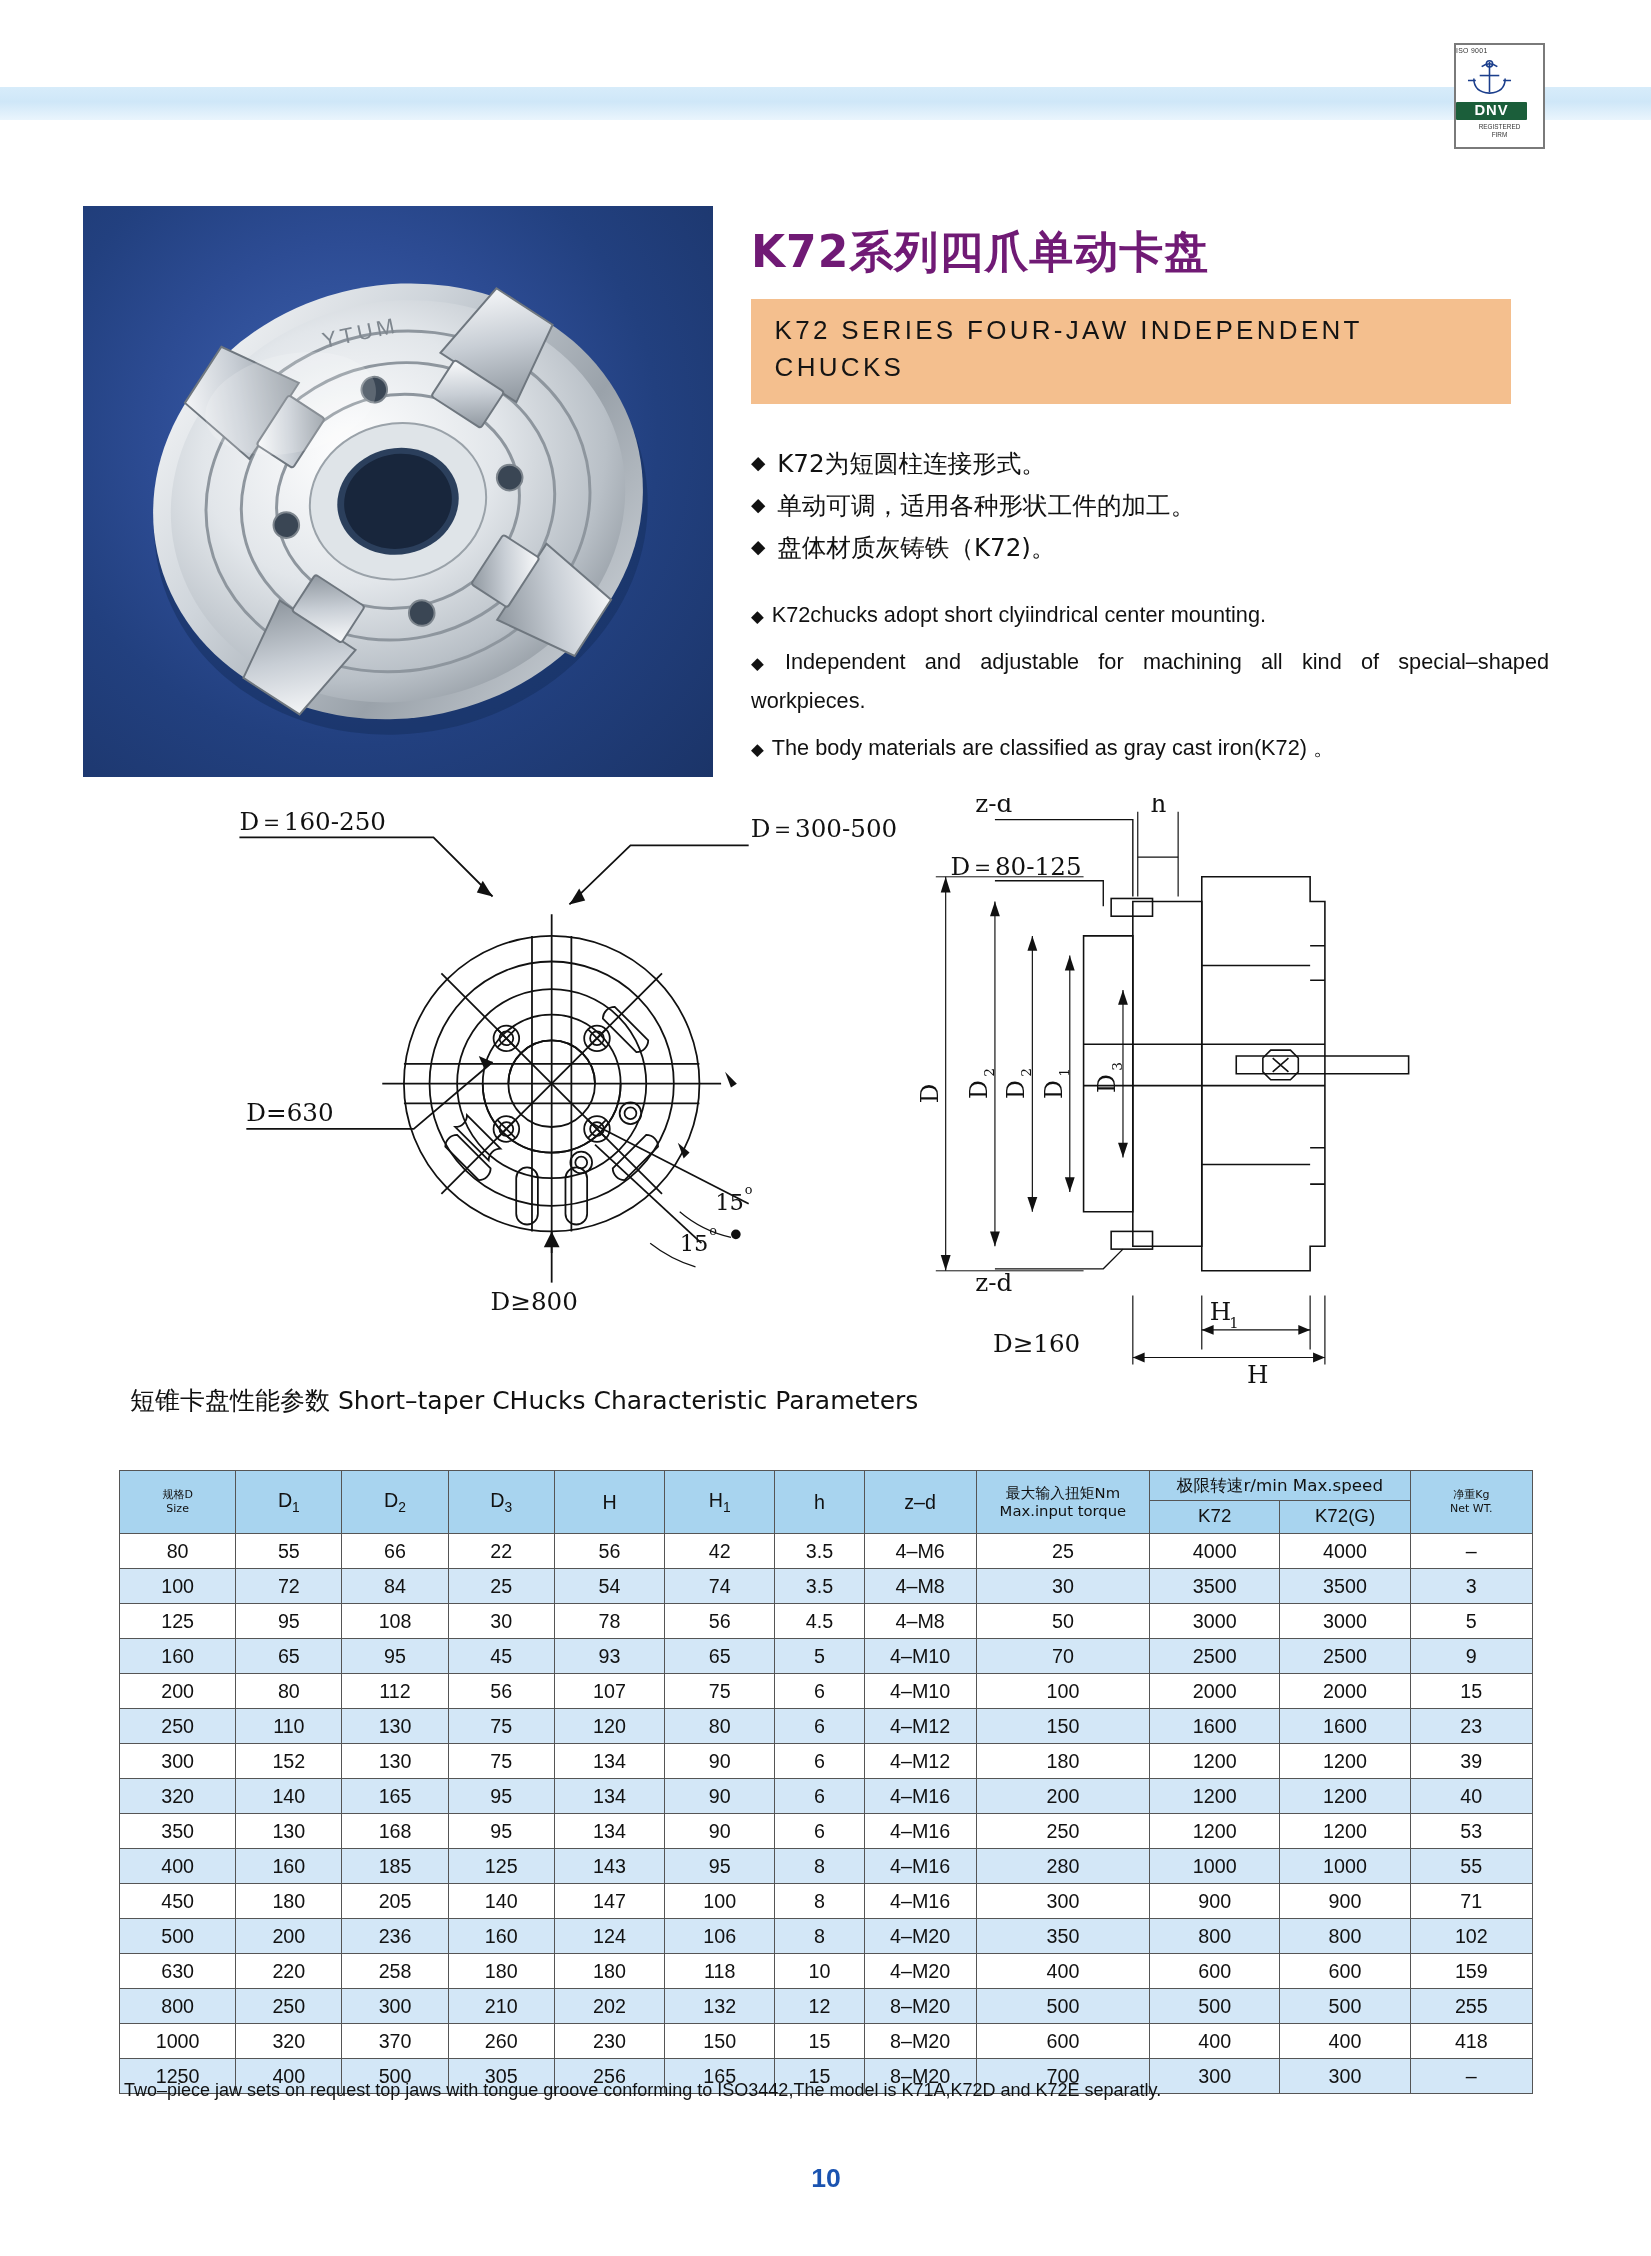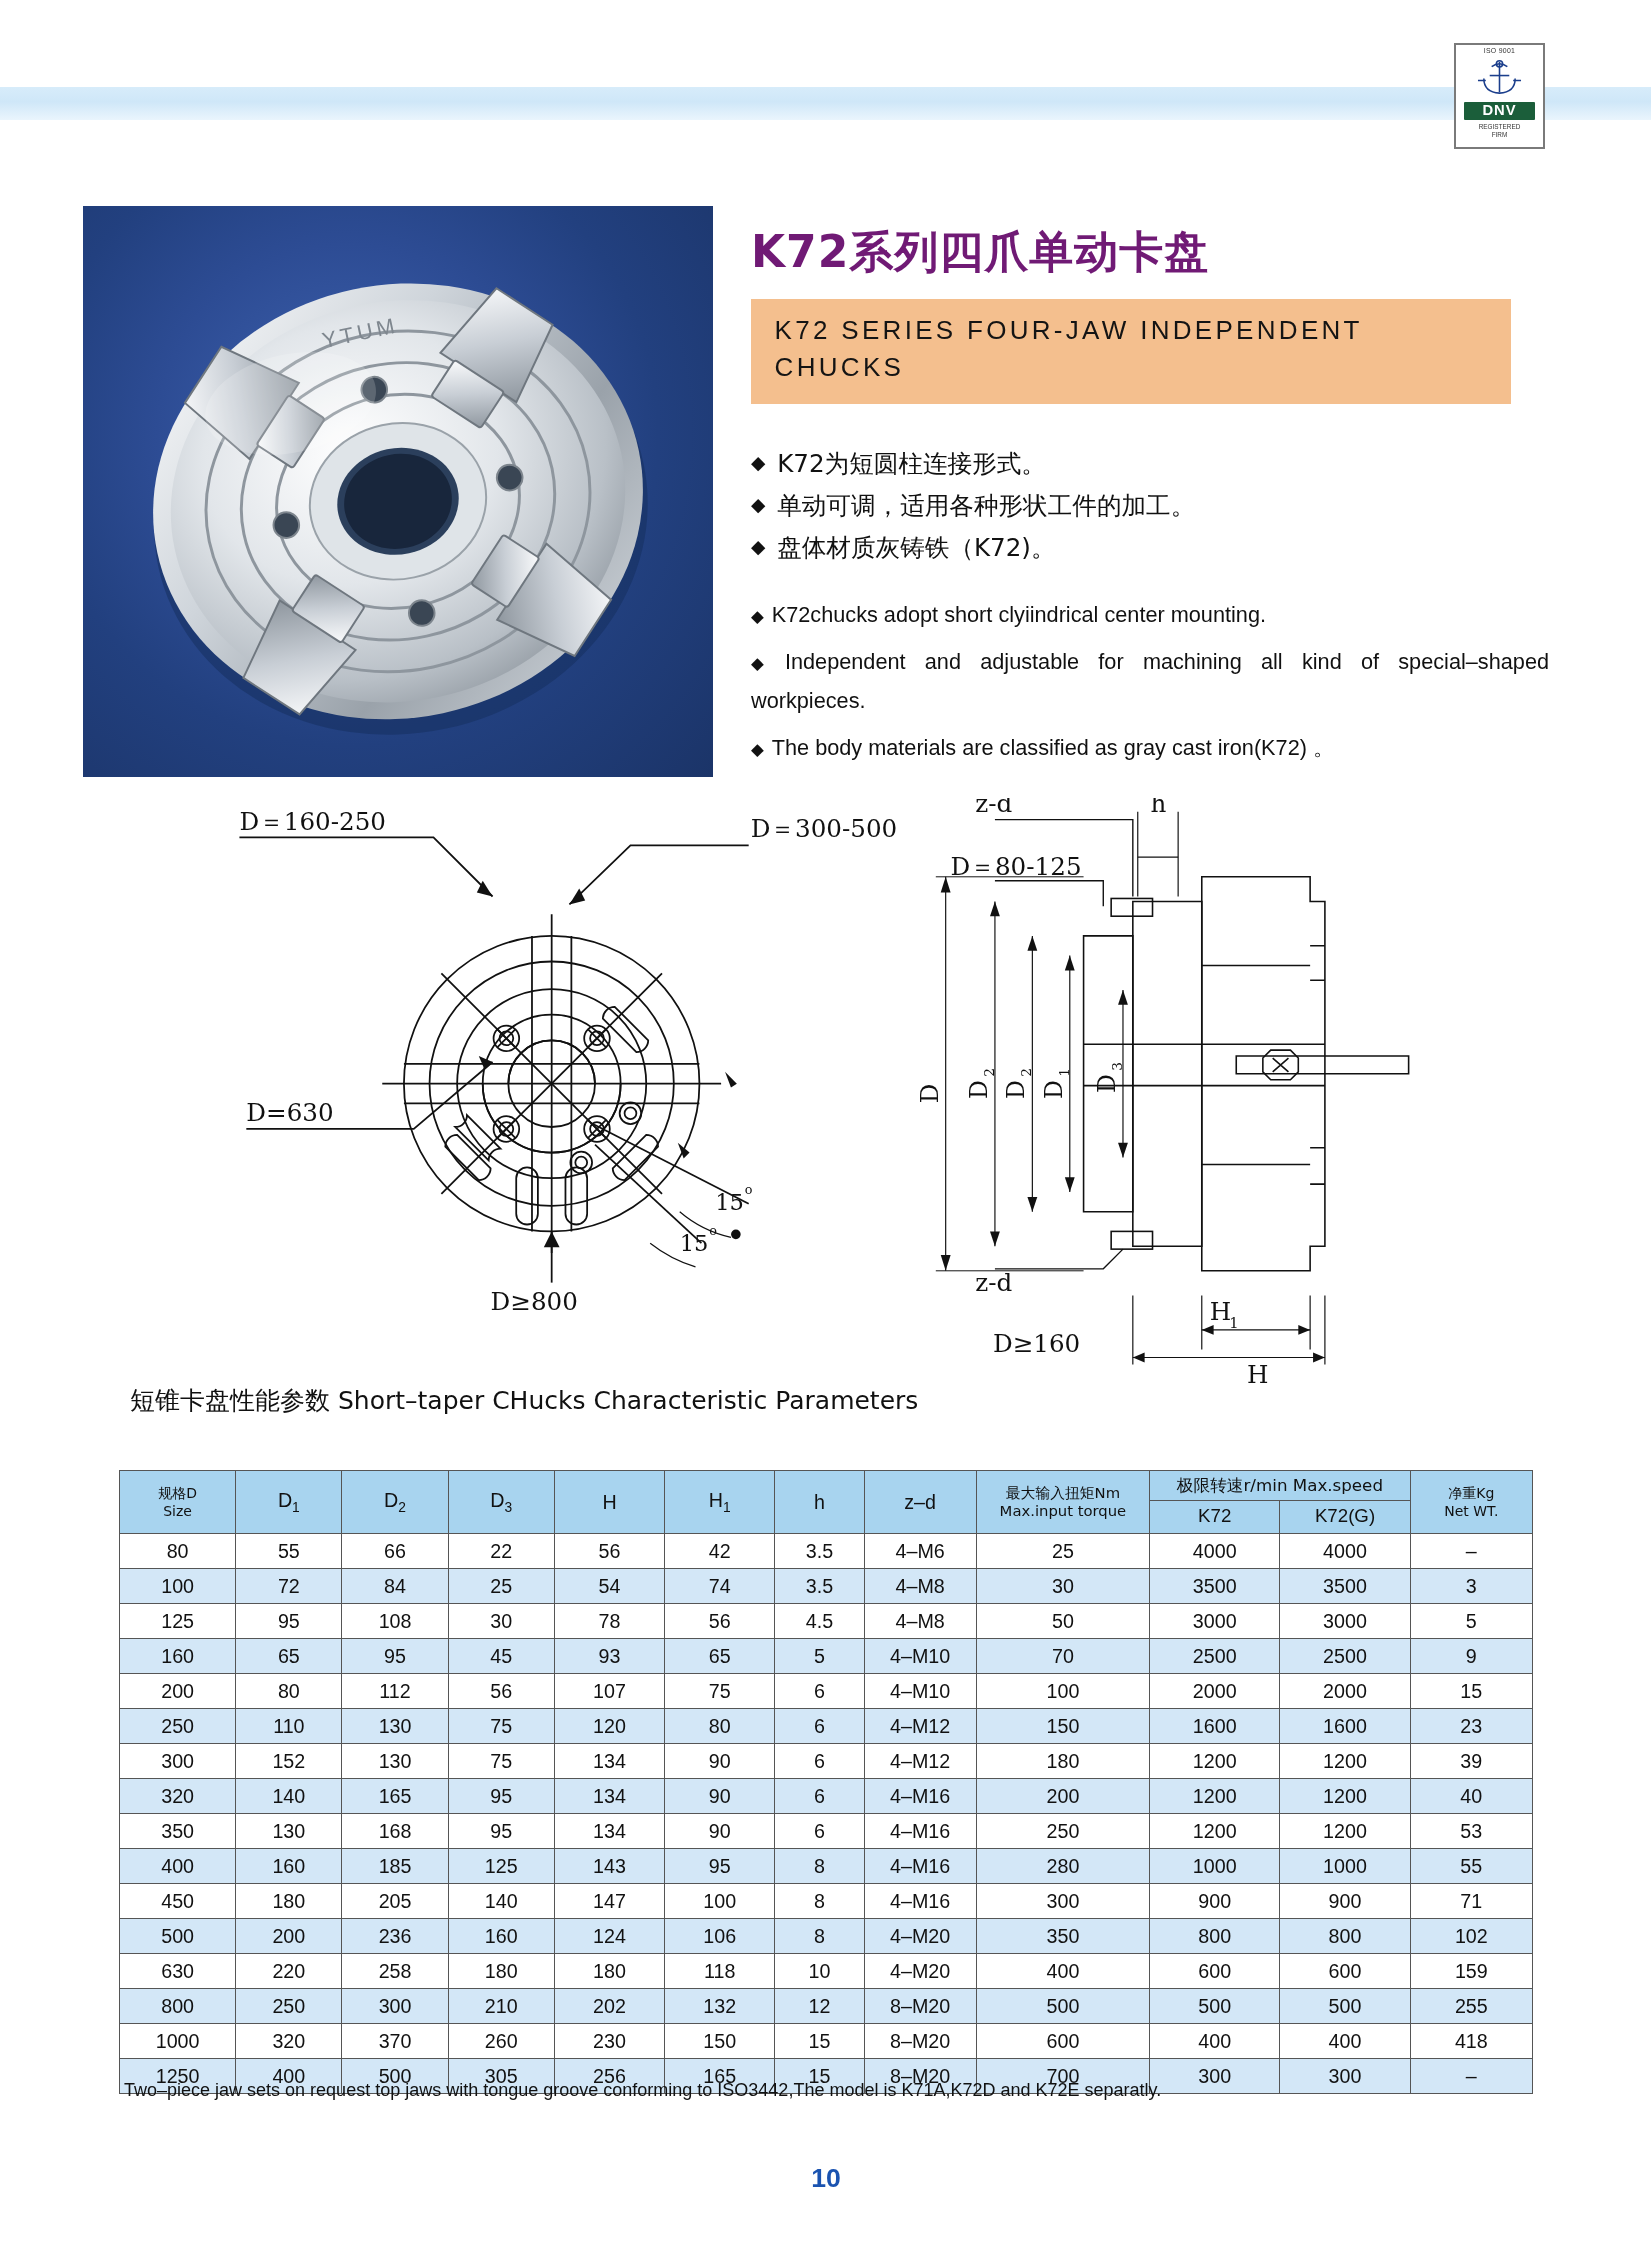--- a/index.html
+++ b/index.html
@@ -21,21 +21,21 @@
     background: linear-gradient(to bottom, #d7ecfa 0%, #cfe7f8 45%, #eaf5fd 100%);
   }
   .band-white-top {
     position: absolute; left: 0; top: 0; width: 1652px; height: 87px; background: #fff;
   }
 
   
   .dnv-logo {
     position: absolute; left: 1454px; top: 43px; width: 91px; height: 106px;
     border: 2px solid #7a7a7a; background: #fff;
-    display: flex; flex-direction: column; align-items: center;
+    display: flex; flex-direction: column; 
   }
   .dnv-iso { font-size: 6.9px; color: #333; margin-top: 2px; letter-spacing: 0.3px; }
   .dnv-mark {
     width: 67px; height: 45px; margin-top: 1px;
     position: relative;
   }
   .dnv-mark svg { width: 100%; height: 100%; }
   .dnv-name {
     width: 71px; background: #1b5e3a; color: #fff; font-weight: bold;
     font-size: 14.8px; text-align: center; letter-spacing: 1px; line-height: 17.7px;
@@ -116,21 +116,21 @@
     font-weight: normal;
     font-size: 19.7px;
     height: 63px;
     line-height: 1.22;
   }
   table.spec thead th.small {
     font-size: 14.8px; line-height: 1.25;
     font-family: "DejaVu Sans", sans-serif;
   }
   table.spec thead th.cn2 {
-    font-size: 14px; line-height: 1.3;
+    font-size: 11px; line-height: 1.3;
     font-family: "DejaVu Sans", sans-serif;
   }
   table.spec thead th.grp { height: 29.6px; font-size: 16.7px;
     font-family: "DejaVu Sans", sans-serif; }
   table.spec thead th.sub { height: 33px; font-size: 18.7px; }
   table.spec tbody td {
     height: 35px; font-size: 19.7px;
   }
   table.spec tbody tr.alt td { background: #d3e7f7; }
   table.spec .sub-idx { font-size: 13.8px; vertical-align: sub; }

